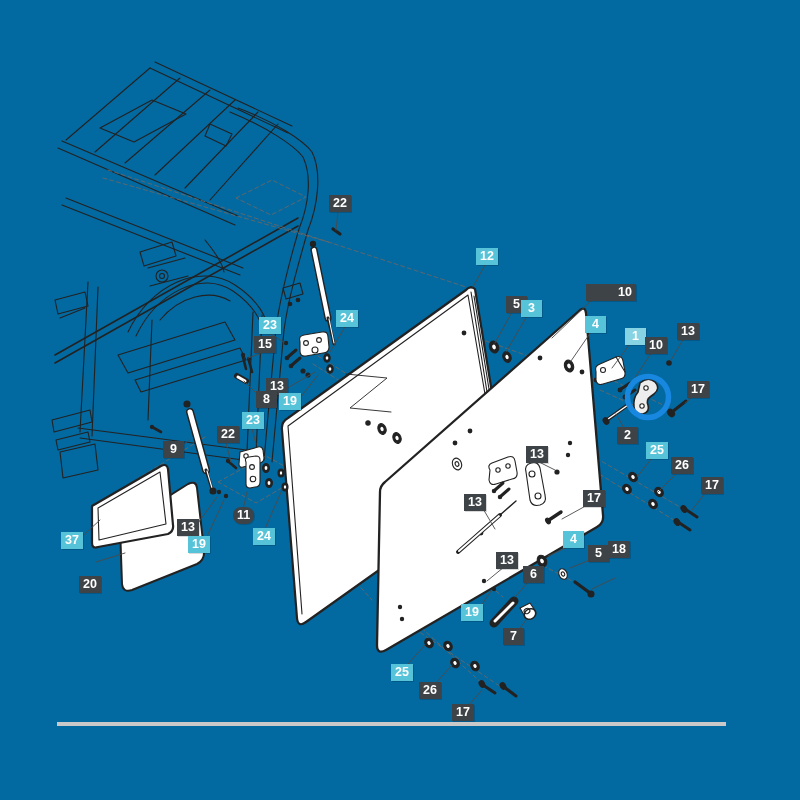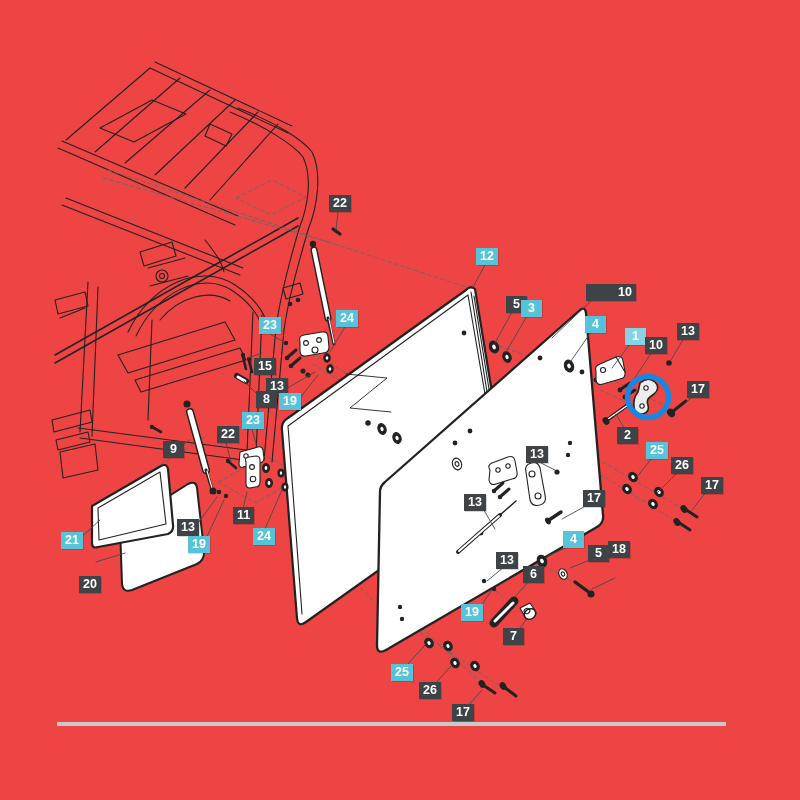--- a/index.html
+++ b/index.html
@@ -10,21 +10,21 @@
           text-align:center;font-size:12.5px;font-weight:bold;color:var(--label-text,#fff);
           box-shadow:1px 1px 0 rgba(0,0,0,0.15);cursor:pointer;z-index:5;}
   .plabel.dark{background:var(--label-dark,#3e4347);}
   .plabel.cyan{background:var(--label-cyan,#56c3d8);text-align:center;}
   .plabel.light{background:var(--label-light,#85d3e3);}
   #footer-rule{position:absolute;height:4px;z-index:2;}
 </style>
 </head>
 <body>
 
-<div id="stage" style="background: #ef4444;">
+<div id="stage" style="background: #0369a1;">
 
   <svg id="drawing" width="800" height="800" viewBox="0 0 800 800">
     <g fill="none" stroke="#222" stroke-width="1.1" stroke-linecap="round" stroke-linejoin="round">
 
       <g>
         <path d="M58,148 L235,225 M62,141 L238,216"></path>
         <path d="M150,68 L288,133 M155,62 L292,126"></path>
         <path d="M66,140 L150,68 M95,152 L180,78 M125,163 L210,90 M155,175 L235,100 M185,188 L258,112 M210,200 L278,124"></path>
         <path d="M100,128 L152,100 L186,114 L134,142 Z"></path>
         <path d="M210,124 L232,134 L226,146 L205,136 Z"></path>
@@ -309,32 +309,32 @@
 
       <circle id="highlight-circle" cx="648" cy="397" r="20.5" fill="none" stroke="#1787e0" stroke-width="5.5"></circle>
     </g>
   </svg>
 
   <div id="labels">
       <div class="plabel dark" style="left: 329px; top: 195px;">22</div>
       <div class="plabel cyan" style="left: 476px; top: 248px;">12</div>
       <div class="plabel cyan" style="left: 259px; top: 317px;">23</div>
       <div class="plabel cyan" style="left: 336px; top: 310px;">24</div>
-      <div class="plabel dark" style="left: 254px; top: 336px; margin-top: 22px;">15</div>
+      <div class="plabel dark" style="left: 254px; top: 336px;">15</div>
       <div class="plabel dark" style="left: 266px; top: 378px;">13</div>
       <div class="plabel dark" style="left: 256px; top: 391px;">8</div>
       <div class="plabel cyan" style="left: 279px; top: 393px;">19</div>
       <div class="plabel cyan" style="left: 242px; top: 412px;">23</div>
       <div class="plabel dark" style="left: 217px; top: 426px;">22</div>
       <div class="plabel dark" style="left: 163px; top: 441px;">9</div>
-      <div class="plabel dark" style="left: 233px; top: 507px;">11</div>
+      <div class="plabel dark" style="left: 233px; top: 507px; border-radius: 8px;">11</div>
       <div class="plabel dark" style="left: 177px; top: 519px;">13</div>
       <div class="plabel cyan" style="left: 188px; top: 536px;">19</div>
       <div class="plabel cyan" style="left: 253px; top: 528px;">24</div>
-      <div class="plabel cyan" style="left: 61px; top: 532px;">21</div>
+      <div class="plabel cyan" style="left: 61px; top: 532px;">37</div>
       <div class="plabel dark" style="left: 79px; top: 576px; text-align: right;">20</div>
       <div class="plabel dark" style="left: 506px; top: 296px;">5</div>
       <div class="plabel cyan" style="left: 521px; top: 300px;">3</div>
       <div class="plabel dark" style="left: 586px; top: 284px; padding-left: 32px;">10</div>
       <div class="plabel cyan" style="left: 585px; top: 316px;">4</div>
       <div class="plabel light" style="left: 625px; top: 328px;">1</div>
       <div class="plabel dark" style="left: 645px; top: 337px;">10</div>
       <div class="plabel dark" style="left: 677px; top: 323px;">13</div>
       <div class="plabel dark" style="left: 687px; top: 381px;">17</div>
       <div class="plabel dark" style="left: 617px; top: 427px;">2</div>

